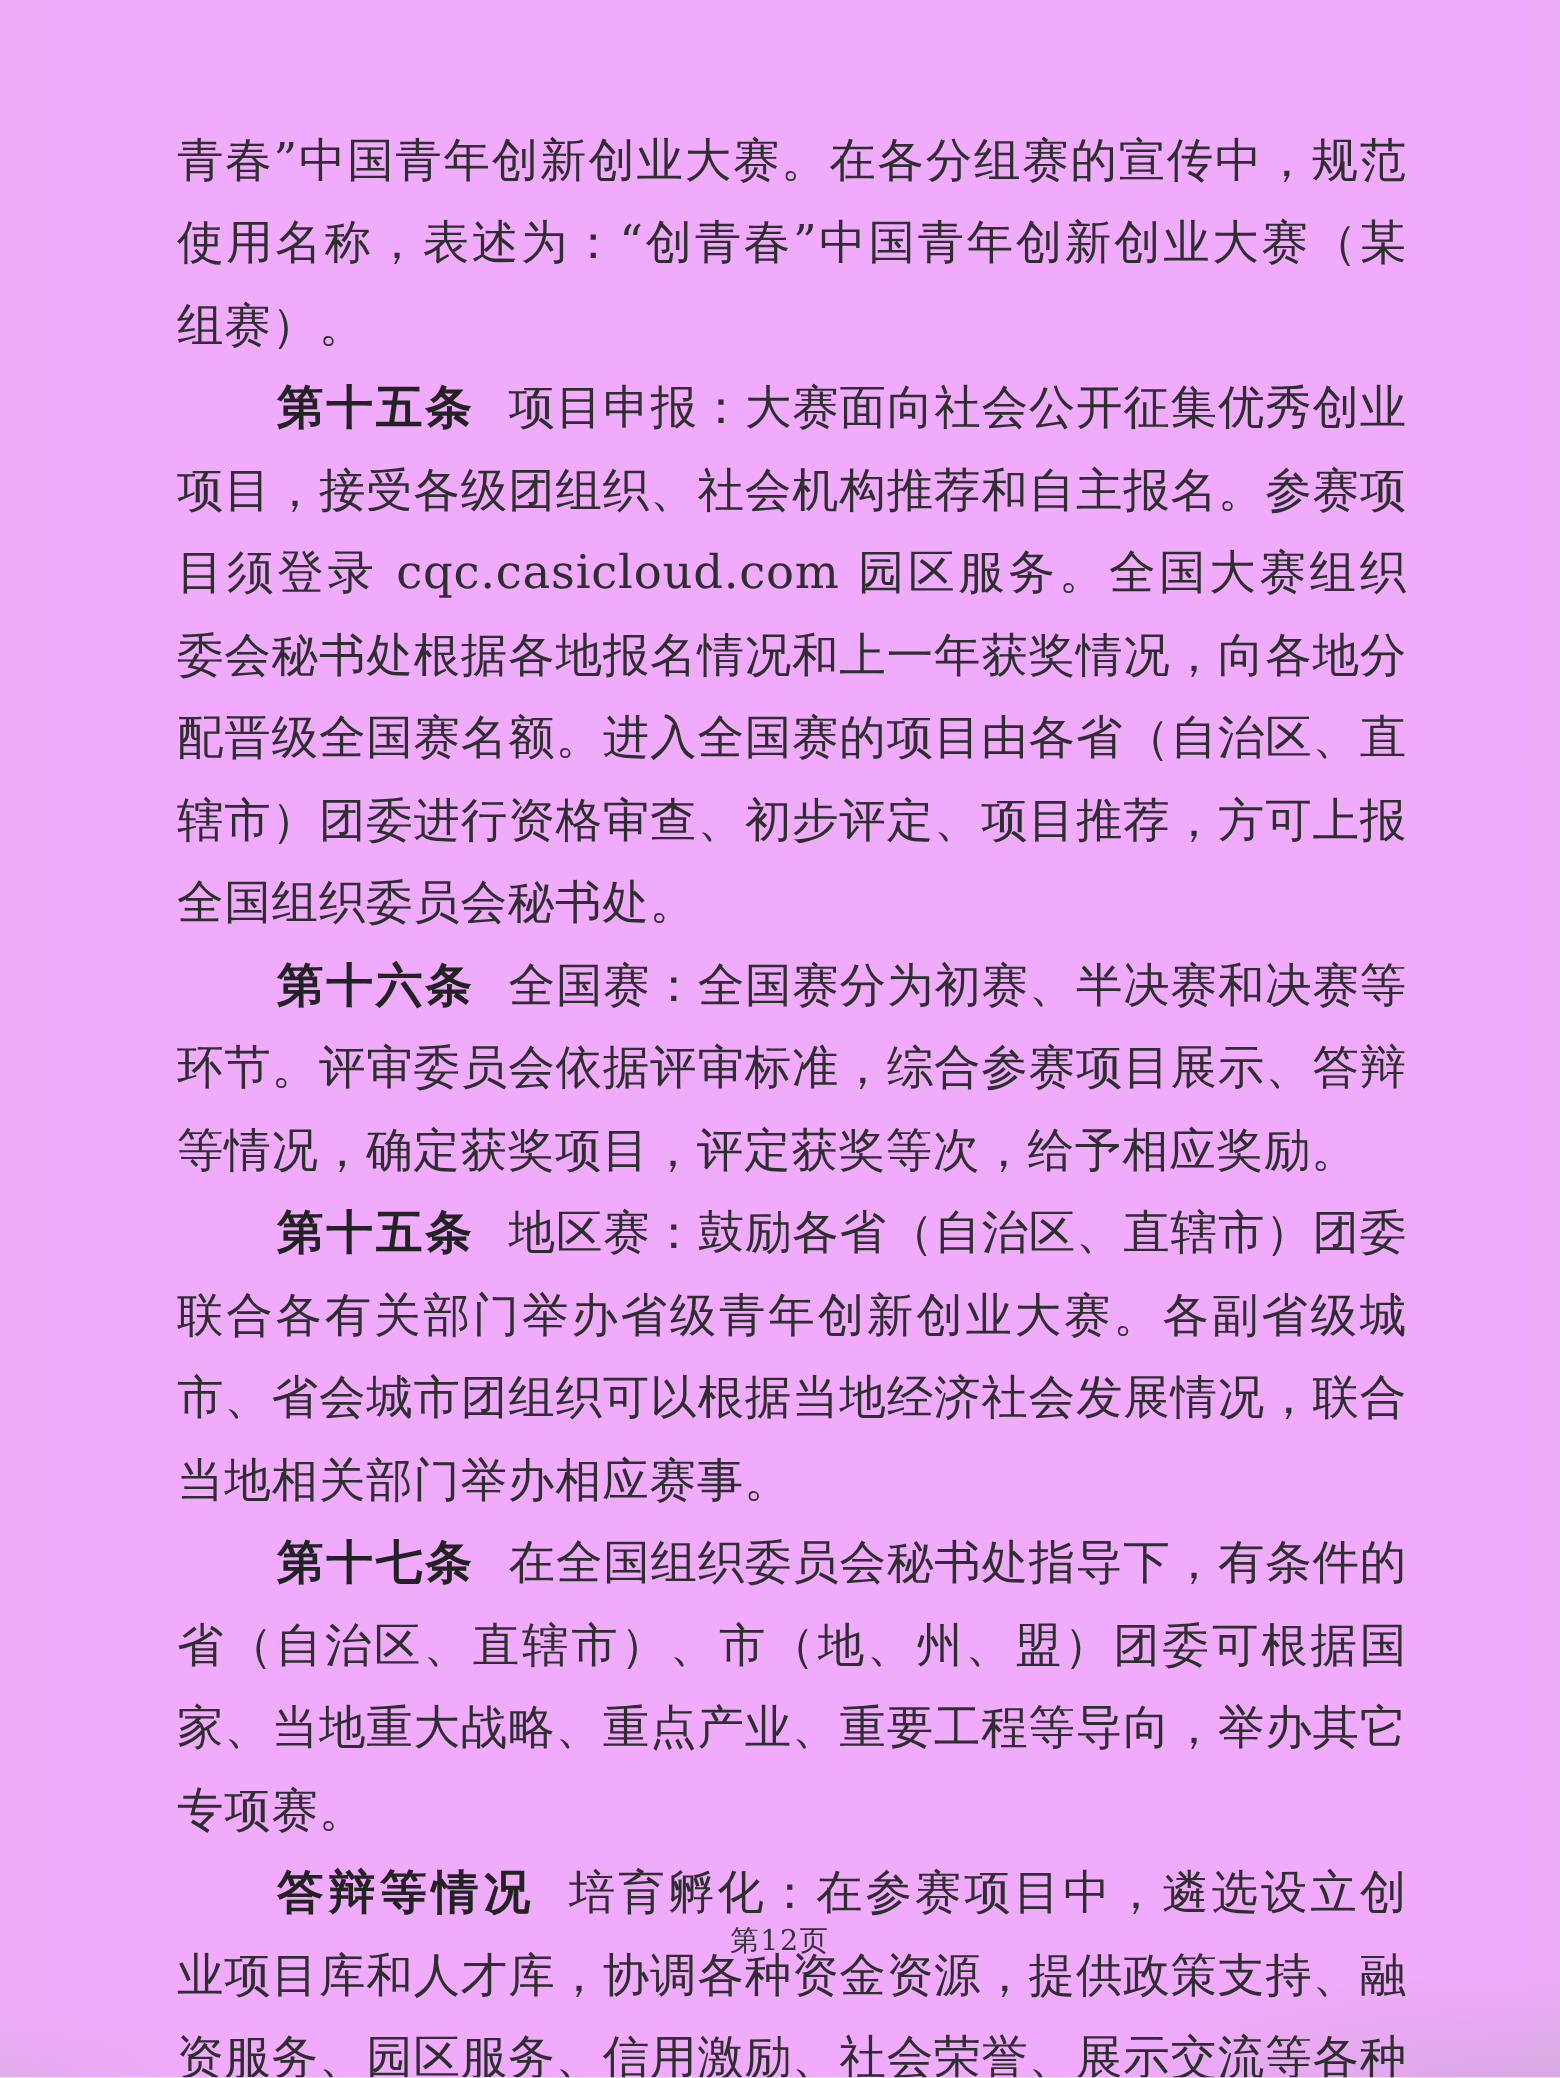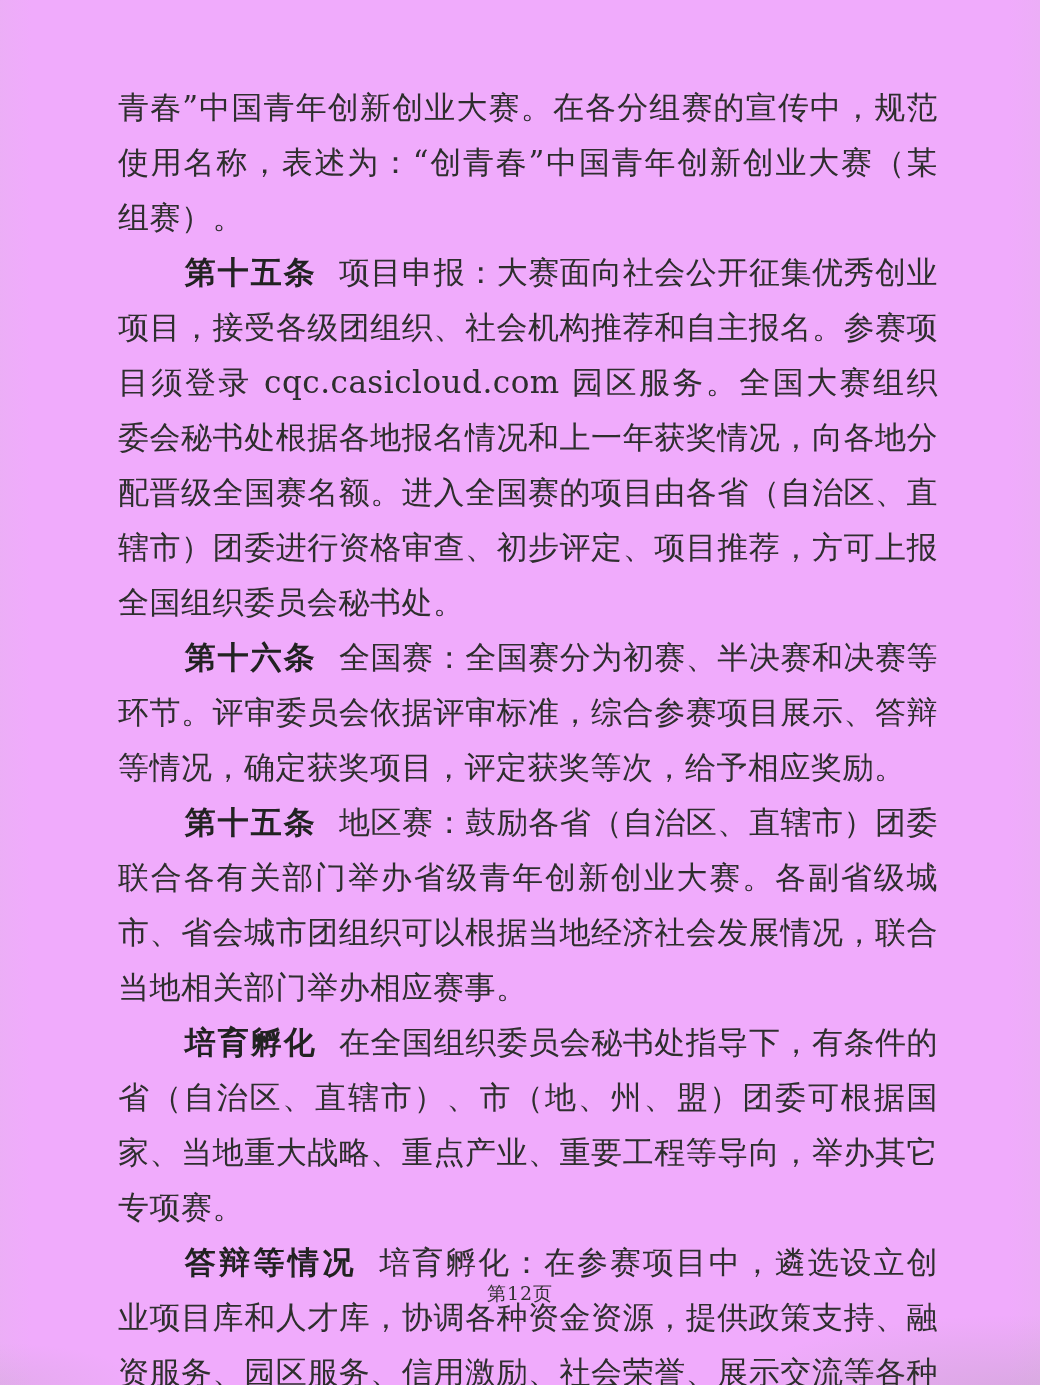--- a/index.html
+++ b/index.html
@@ -74,20 +74,20 @@
   <div class="content">
 
     <p class="para no-indent"><span class="body-text">青春”中国青年创新创业大赛。在各分组赛的宣传中，规范使用名称，表述为：“创青春”中国青年创新创业大赛（某组赛）。</span></p>
 
     <p class="para"><span class="article-no">第十五条</span><span class="body-text">项目申报：大赛面向社会公开征集优秀创业项目，接受各级团组织、社会机构推荐和自主报名。参赛项目须登录 cqc.casicloud.com 园区服务。全国大赛组织委会秘书处根据各地报名情况和上一年获奖情况，向各地分配晋级全国赛名额。进入全国赛的项目由各省（自治区、直辖市）团委进行资格审查、初步评定、项目推荐，方可上报全国组织委员会秘书处。</span></p>
 
     <p class="para"><span class="article-no">第十六条</span><span class="body-text">全国赛：全国赛分为初赛、半决赛和决赛等环节。评审委员会依据评审标准，综合参赛项目展示、答辩等情况，确定获奖项目，评定获奖等次，给予相应奖励。</span></p>
 
     <p class="para"><span class="article-no">第十五条</span><span class="body-text">地区赛：鼓励各省（自治区、直辖市）团委联合各有关部门举办省级青年创新创业大赛。各副省级城市、省会城市团组织可以根据当地经济社会发展情况，联合当地相关部门举办相应赛事。</span></p>
 
-    <p class="para"><span class="article-no">培育孵化</span><span class="body-text">在全国组织委员会秘书处指导下，有条件的省（自治区、直辖市）、市（地、州、盟）团委可根据国家、当地重大战略、重点产业、重要工程等导向，举办其它专项赛。</span></p>
+    <p class="para"><span class="article-no">第十七条</span><span class="body-text">在全国组织委员会秘书处指导下，有条件的省（自治区、直辖市）、市（地、州、盟）团委可根据国家、当地重大战略、重点产业、重要工程等导向，举办其它专项赛。</span></p>
 
     <p class="para"><span class="article-no">答辩等情况</span><span class="body-text">培育孵化：在参赛项目中，遴选设立创业项目库和人才库，协调各种资金资源，提供政策支持、融资服务、园区服务、信用激励、社会荣誉、展示交流等各种帮助，促进青年创业项目成长成熟。</span></p>
 
   </div>
 
   <div class="footer"><span>第12页</span></div>
 </div>
 
 </body></html>

